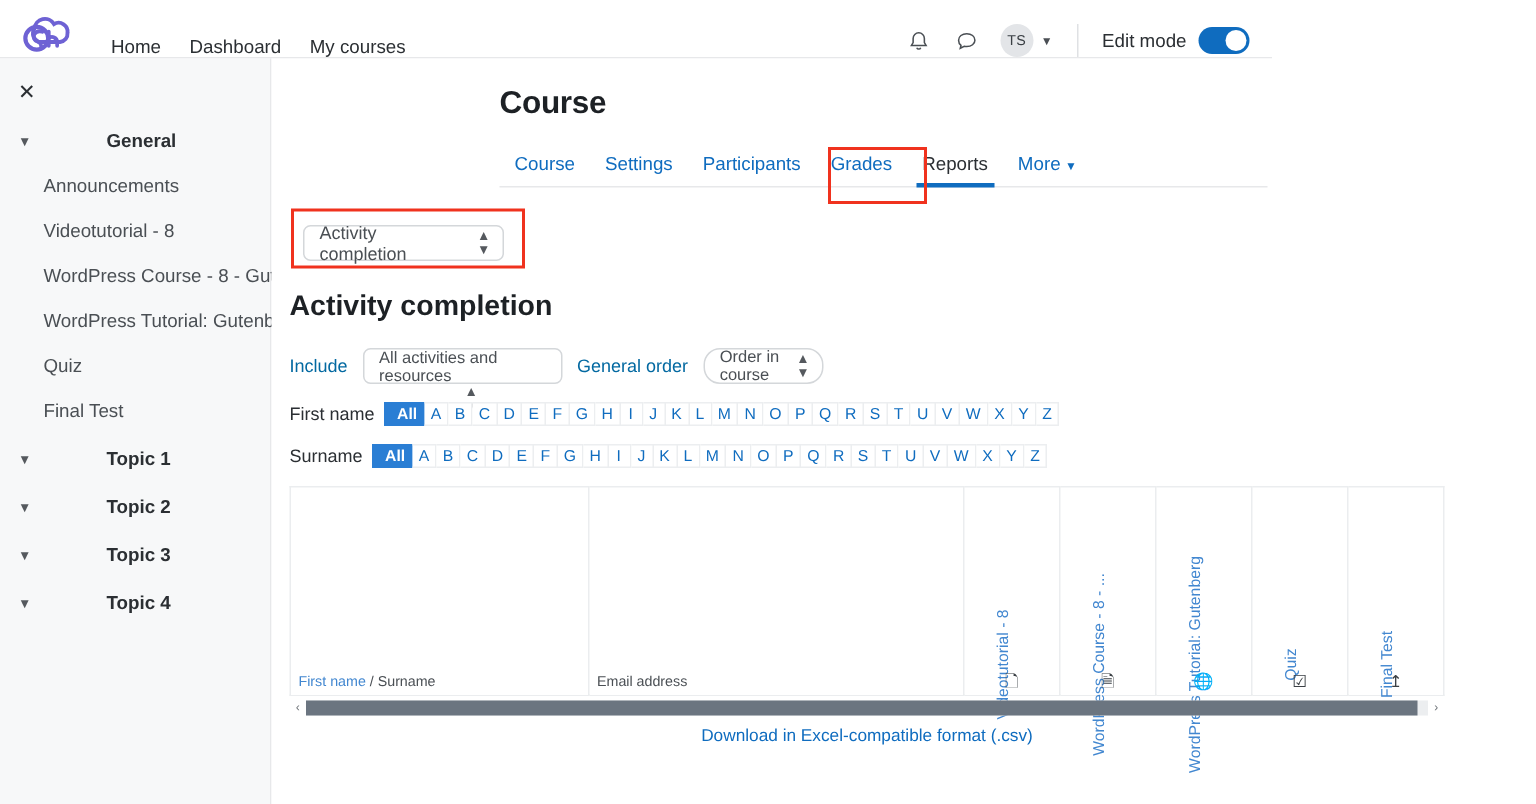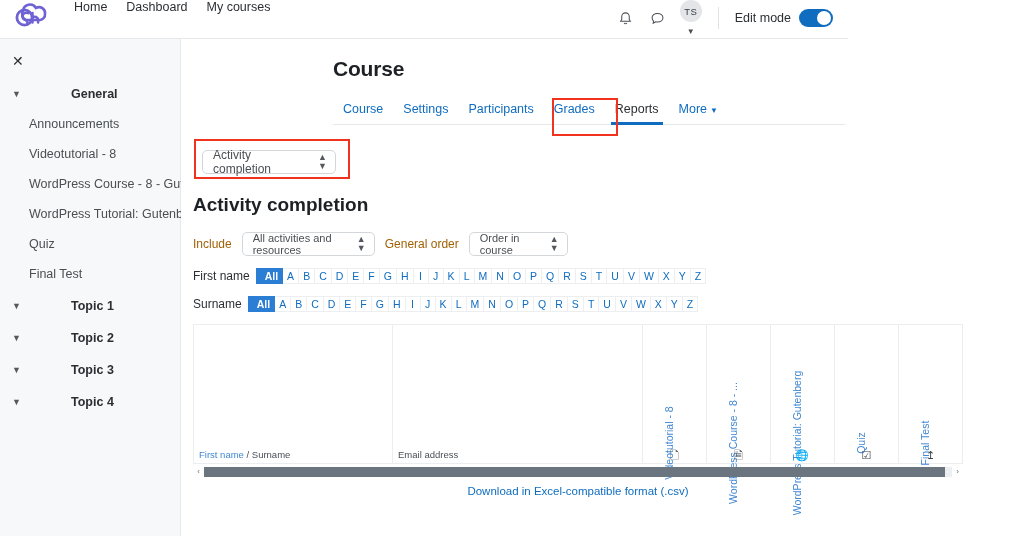--- a/index.html
+++ b/index.html
@@ -8,29 +8,29 @@
     width:1024px; height:536px; overflow:hidden;
     font-family:"Liberation Sans", sans-serif;
     background:#fff; color:#1d2125; font-size:13px;
   }
   .app { position:relative; width:1024px; height:536px; }
 
   
   .navbar {
     position:absolute; top:0; left:0; width:848px; height:39px;
     background:#fff; border-bottom:1px solid #e7e8ea;
-    display:flex; align-items:flex-start;
+    display:flex; align-items:flex-end;
   }
   .brand { width:62px; display:flex; align-items:center; justify-content:center; }
   .brand svg { display:block; }
   .nav-links { display:flex; align-items:center; gap:19px; margin-left:12px; }
   .nav-link { font-size:12.5px; color:#2b2f33; text-decoration:none; cursor:pointer; white-space:nowrap; }
   .nav-right { margin-left:auto; display:flex; align-items:center; gap:13px; padding-right:15px; }
   .icon-btn { width:19px; height:19px; display:flex; align-items:center; justify-content:center; cursor:pointer; color:#4a4f54; }
-  .avatar-wrap { display:flex; align-items:center; gap:5px; cursor:pointer;flex-direction:column; }
+  .avatar-wrap { display:flex; align-items:center; gap:5px; cursor:pointer; }
   .avatar {
     width:22px; height:22px; border-radius:50%; background:#e3e5e8;
     color:#3b4045; font-size:9.5px; display:flex; align-items:center; justify-content:center;
     letter-spacing:.3px;
   }
   .chev { font-size:8px; color:#4a4f54; }
   .divider-v { width:1px; height:22px; background:#dfe1e4; margin:0 3px; }
   .editmode { display:flex; align-items:center; gap:8px; }
   .editmode-label { font-size:12.5px; color:#2b2f33; }
   .toggle {
@@ -77,21 +77,21 @@
   .select {
     display:inline-flex; align-items:center; justify-content:space-between;
     border:1px solid #d4d7da; border-radius:5px; background:#fff;
     font-size:12px; color:#4a4f54; height:24px; padding:0 8px 0 10px; cursor:pointer;
   }
   .select .updown { font-size:9px; color:#55595e; margin-left:10px; line-height:1; }
 
   .section-title { margin:20px 0 0 12px; font-size:19px; font-weight:bold; color:#1d2125; }
 
   .filters { display:flex; align-items:center; gap:10px; margin:16px 0 0 12px; }
-  .filter-label { font-size:12px; color:#a16207; }
+  .filter-label { font-size:12px; color:#0369a1; }
 
   .alpha-row { display:flex; align-items:center; gap:0; margin:12px 0 0 12px; }
   .alpha-label { font-size:12px; color:#2b2f33; margin-right:6px; }
   .alpha-list { display:flex; }
   .alpha {
     min-width:15px; height:16px; padding:0 4px;
     font-size:10.5px; color:#0f6cbf; background:#fff;
     border:1px solid #eceef0; border-left:none;
     display:flex; align-items:center; justify-content:center; cursor:pointer;
   }
@@ -251,26 +251,26 @@
         <span>Activity completion</span>
         <span class="updown">▲<br>▼</span>
       </div>
       <div class="redbox" style="left:-8px; top:-8px; width:156px; height:40px;"></div>
     </div>
 
     <div class="section-title">Activity completion</div>
 
     <div class="filters">
       <span class="filter-label">Include</span>
-      <div class="select" style="width:133px;">
+      <div class="select" style="width:133px;flex-direction:column;">
         <span style="font-size:11px;">All activities and resources</span>
         <span class="updown">▲<br>▼</span>
       </div>
       <span class="filter-label">General order</span>
-      <div class="select" style="width:99px;">
+      <div class="select" style="width:80px;border-radius:11px;">
         <span style="font-size:11px;">Order in course</span>
         <span class="updown">▲<br>▼</span>
       </div>
     </div>
 
     <div class="alpha-row">
       <span class="alpha-label">First name</span>
       <div class="alpha-list" id="alpha-0">
           <span class="alpha sel">All</span>
           <span class="alpha">A</span>

